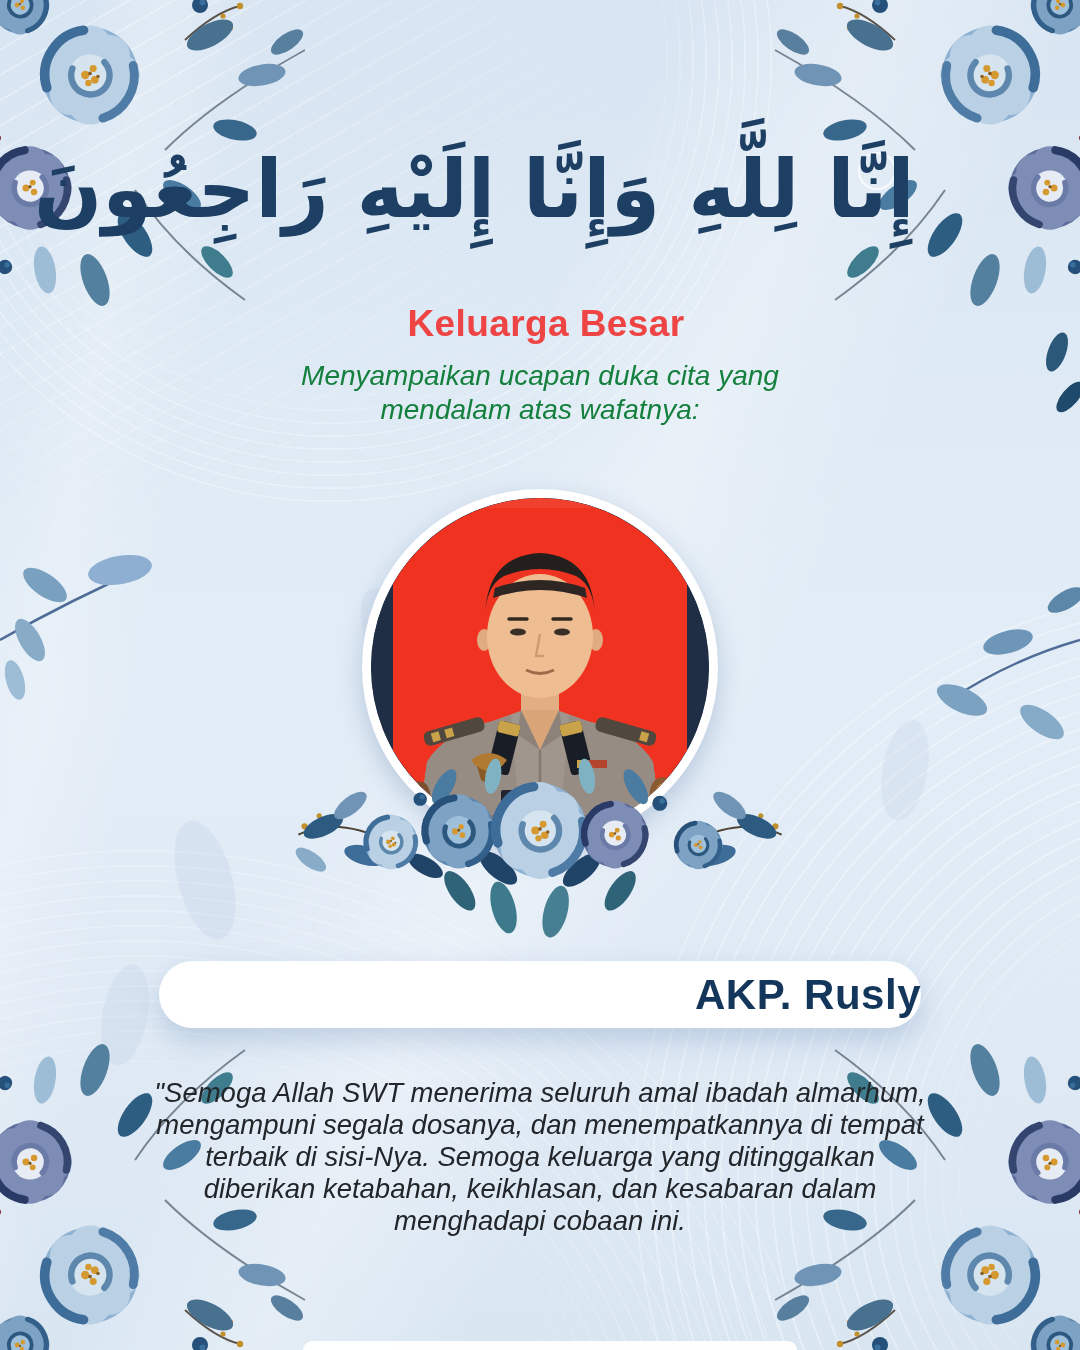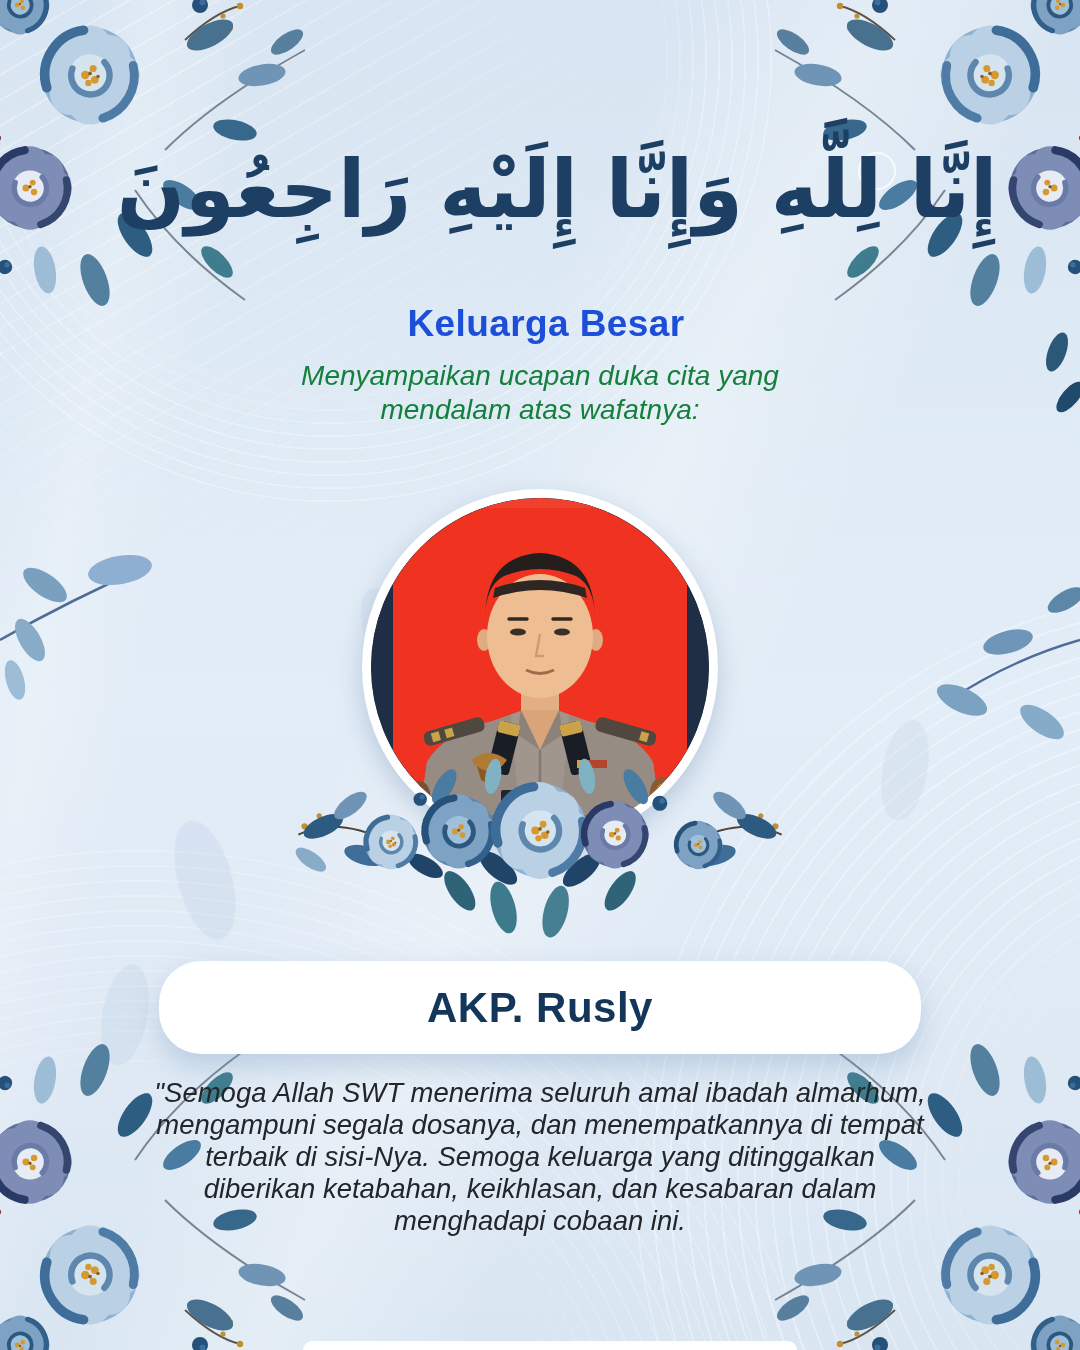--- a/index.html
+++ b/index.html
@@ -32,39 +32,39 @@
     mask-image:radial-gradient(circle, transparent 28%, #000 42% 68%, transparent 78%);
   }
   .arcs-bl{left:-560px;top:840px;width:1400px;height:1400px;opacity:.45;
     background:repeating-radial-gradient(circle, rgba(255,255,255,0) 0 13.5px, rgba(255,255,255,.5) 13.5px 15px);
     -webkit-mask-image:radial-gradient(circle, transparent 44%, #000 54% 70%, transparent 78%);
     mask-image:radial-gradient(circle, transparent 44%, #000 54% 70%, transparent 78%);
   }
   .ring-deco{left:858px;top:152px;width:34px;height:34px;border-radius:50%;
     border:2px solid rgba(255,255,255,.75);}
   
-  .arabic{left:0;right:0;top:95px;text-align:center;direction:rtl;
+  .arabic{left:0;right:0;top:95px;text-align:left;direction:rtl;
     font-family:"DejaVu Sans", sans-serif;font-size:80px;line-height:190px;
     color:#1d3f63;font-weight:bold;padding-left:34px;}
   .title{left:12px;right:0;top:303px;text-align:center;
-    font-size:37px;font-weight:bold;color:#1d4ed8;letter-spacing:.4px;}
+    font-size:37px;font-weight:bold;color:#ef4444;letter-spacing:.4px;}
   .subtitle{left:0;right:0;top:359px;text-align:center;font-style:italic;
     font-size:28px;line-height:1.22;color:#15803d;white-space:pre-line;}
   .quote{left:100px;width:880px;top:1077px;text-align:center;font-style:italic;
     font-size:27.5px;line-height:1.16;color:#22262a;white-space:pre-line;font-weight:500;}
   
   .photo-circle{left:362px;top:489px;width:338px;height:338px;border-radius:50%;
     border:9px solid #ffffff;overflow:hidden;background:#1f2e44;
     box-shadow:0 10px 26px rgba(96,128,168,.35);}
   .photo-circle svg{display:block;}
   .garland{left:290px;top:742px;width:500px;height:205px;}
   
-  .name-pill{left:159px;top:961px;width:762px;height:93px;border-radius:42px;
+  .name-pill{left:159px;top:961px;width:762px;height:67px;border-radius:42px;
     background:#ffffff;box-shadow:0 12px 28px rgba(116,148,190,.35);
-    display:flex;align-items:center;justify-content:center;}
+    display:flex;align-items:center;justify-content:flex-end;}
   .name-pill span{font-size:42px;font-weight:bold;color:#14365a;letter-spacing:.5px;}
   .bottom-bar{left:303px;bottom:0;width:494px;height:9px;background:#ffffff;
     border-radius:10px 10px 0 0;opacity:.96;}
 </style>
 </head>
 <body>
 
 <div class="layer sheen"></div>
 <div class="layer stripes-tl"></div>
 <div class="layer arcs arcs-tl"></div>

